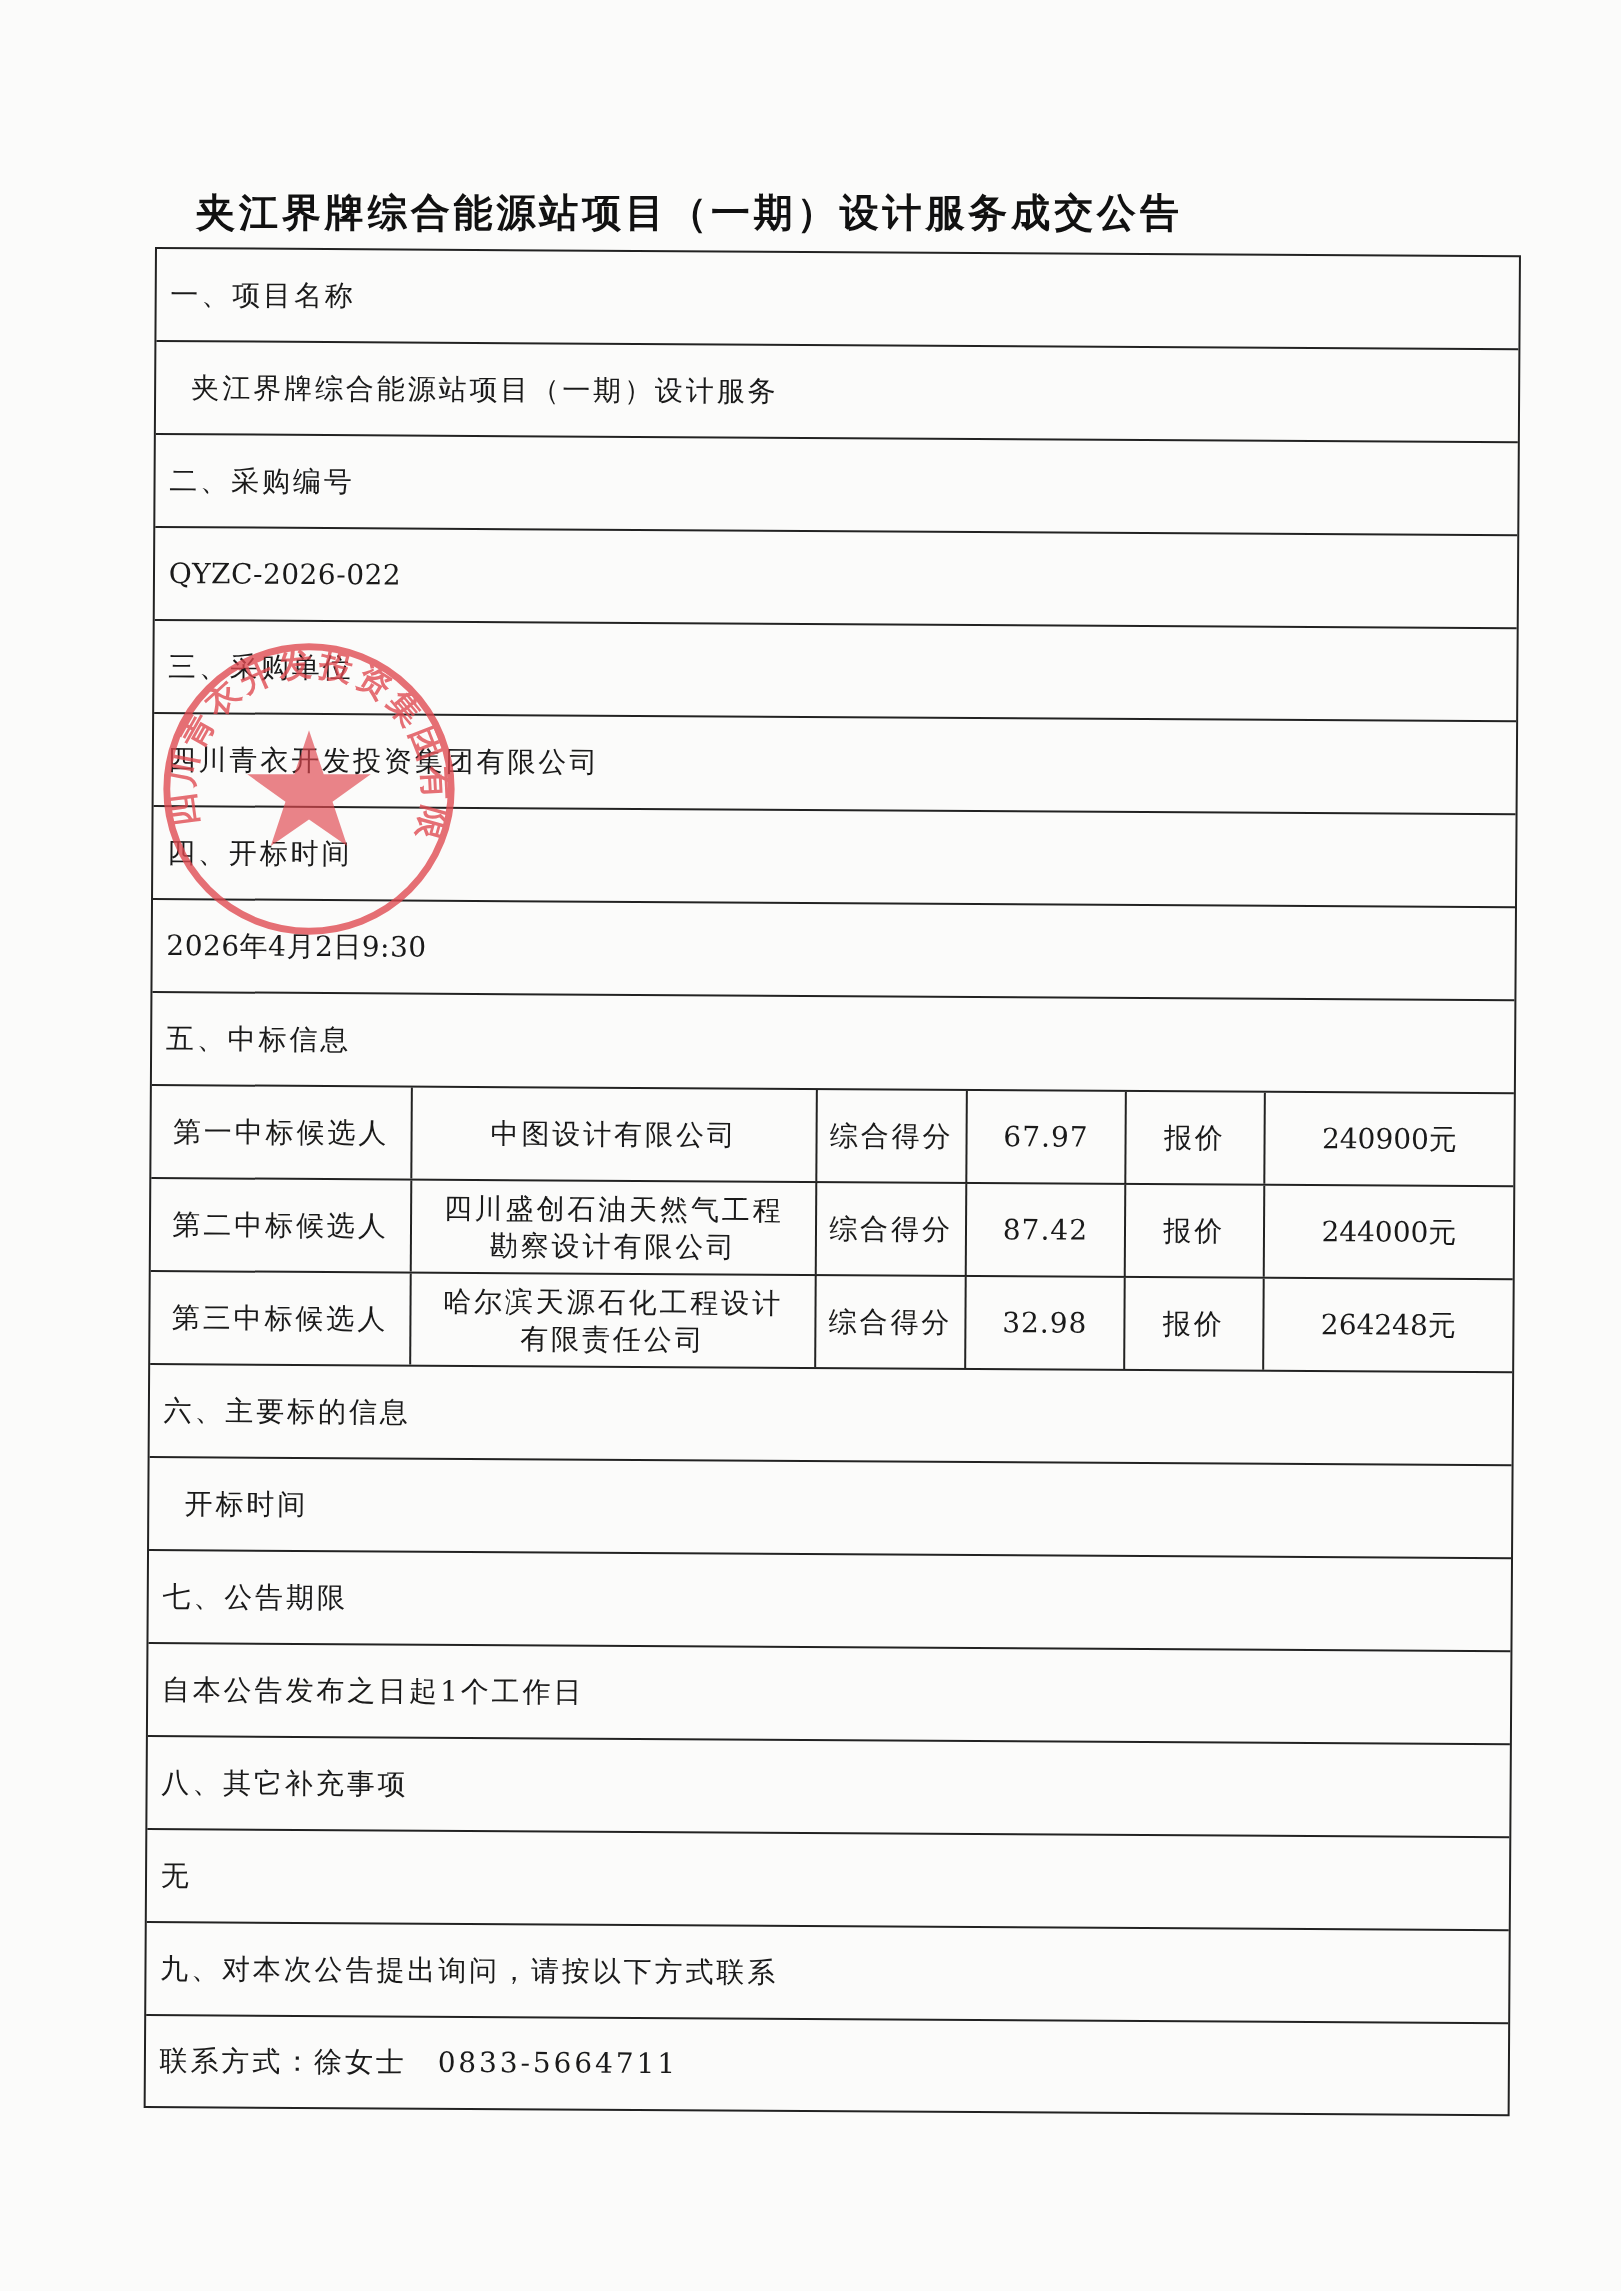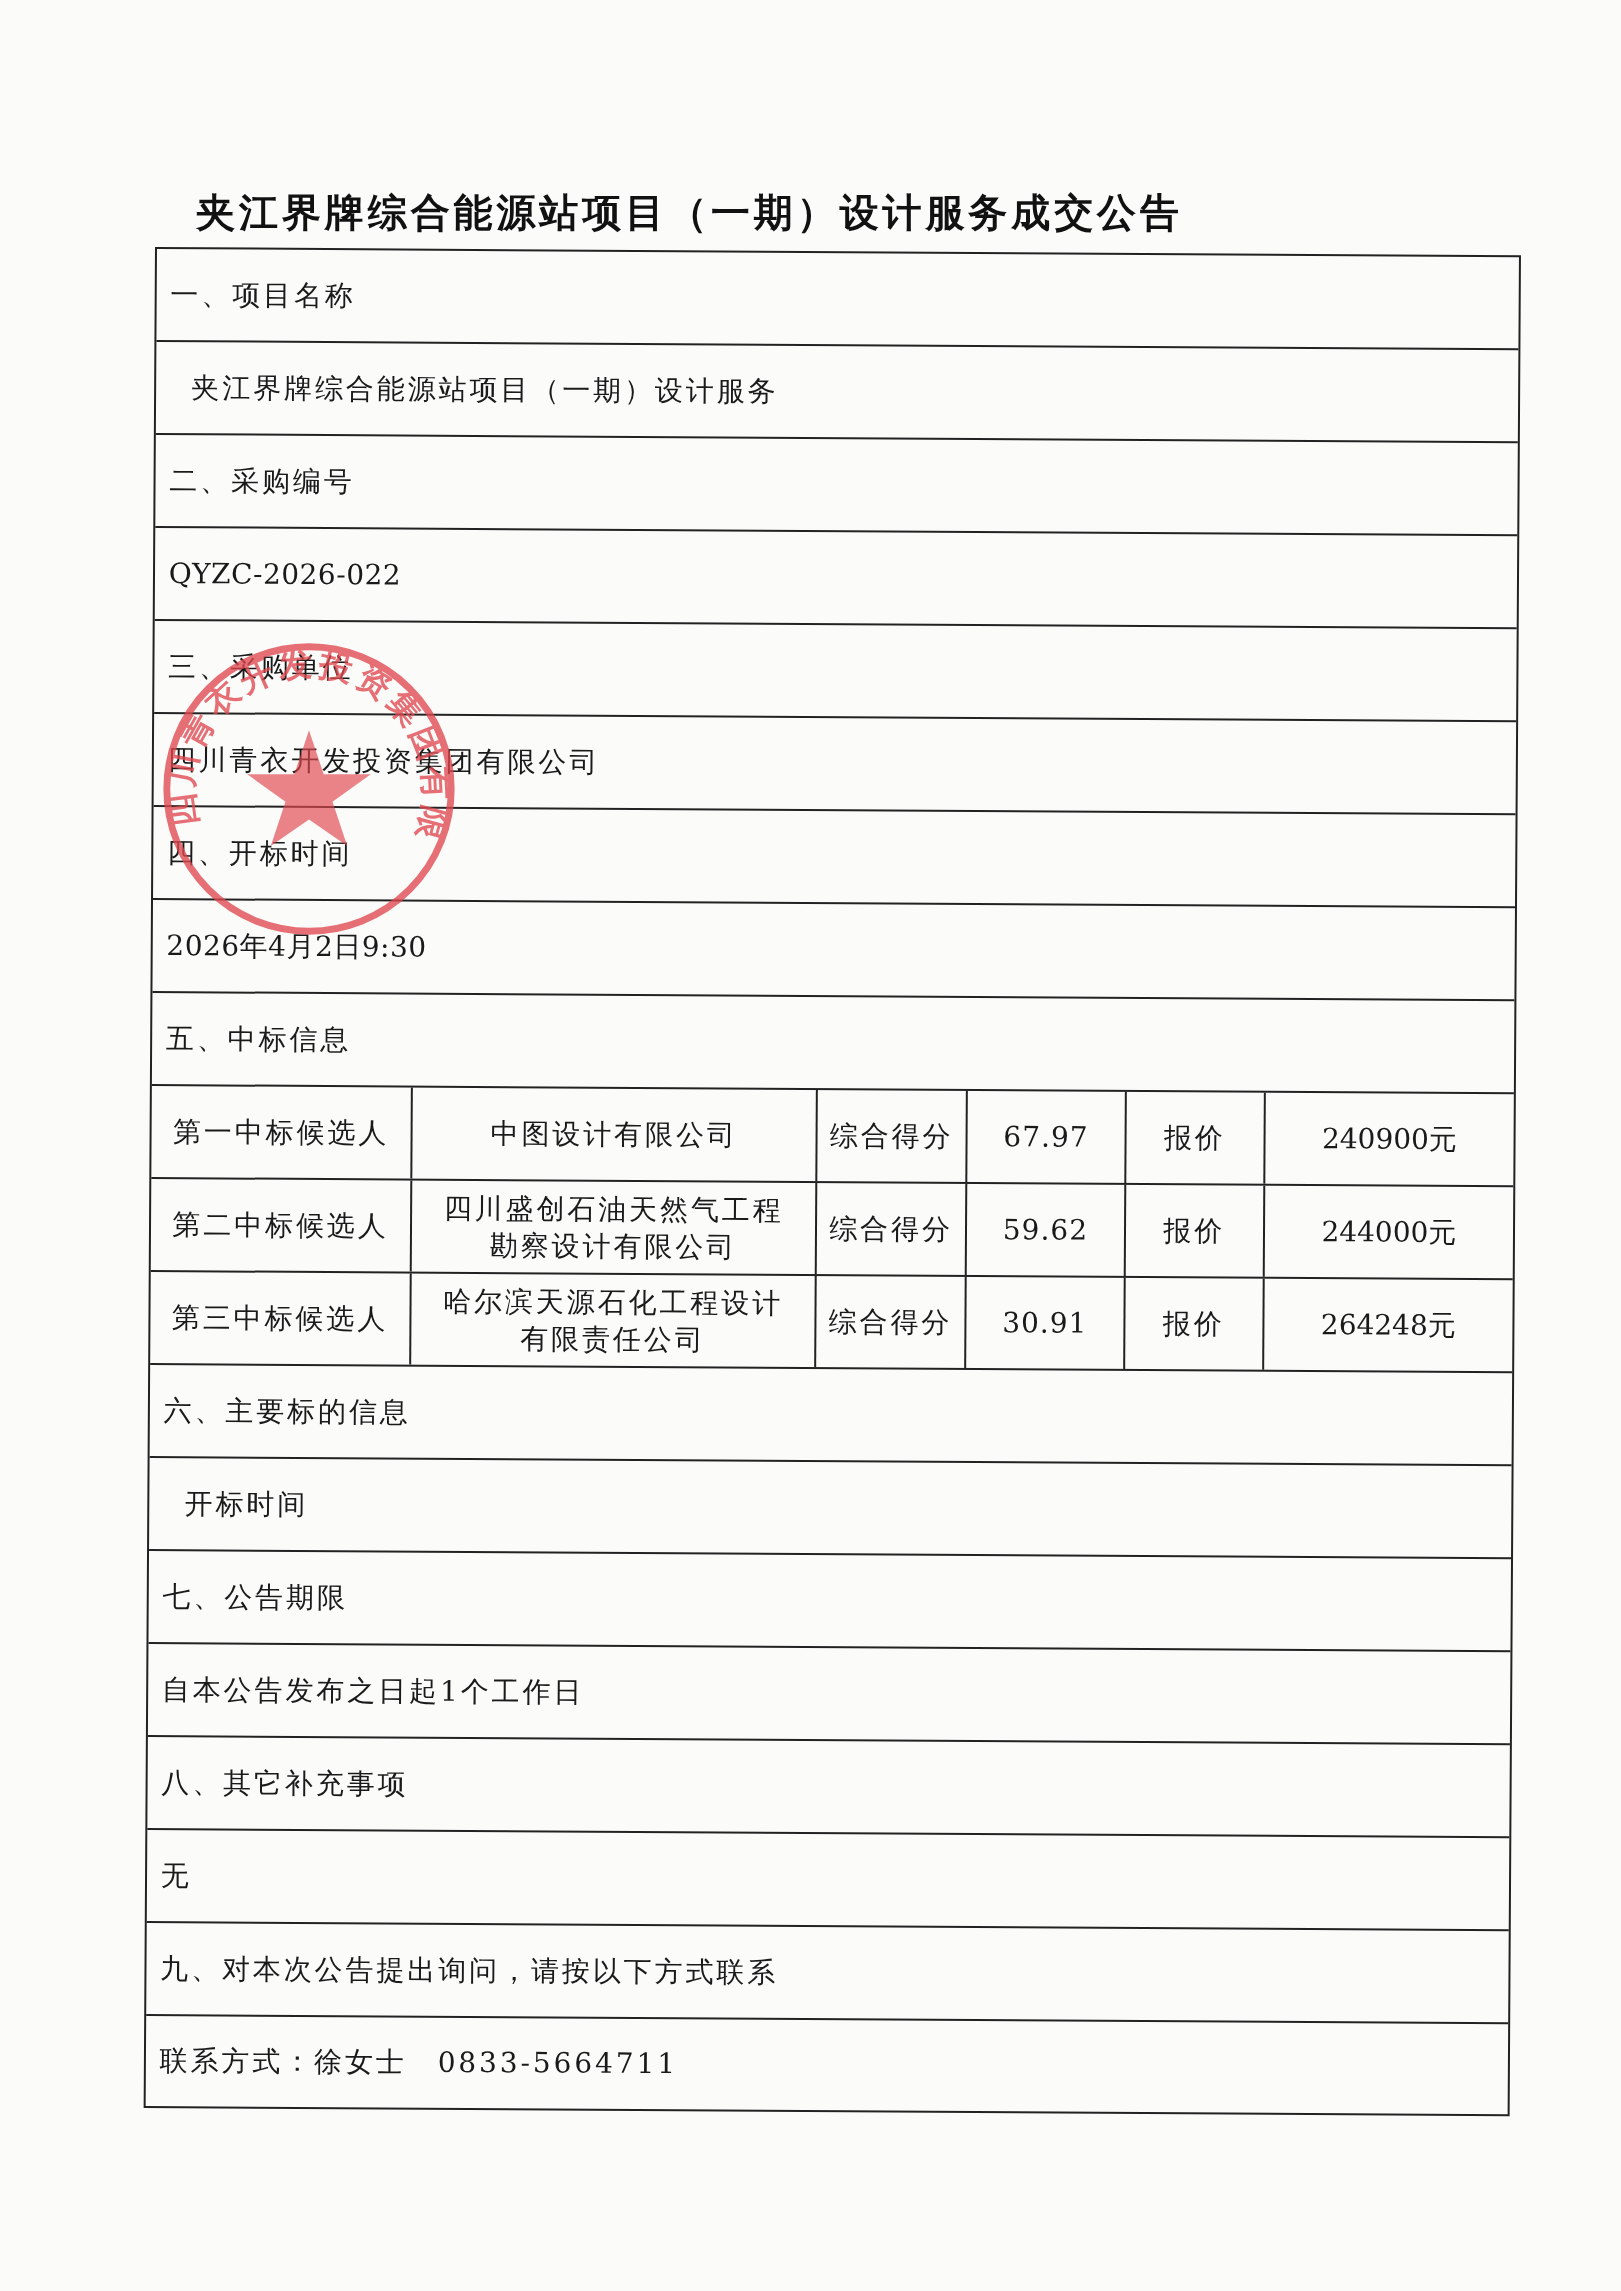--- a/index.html
+++ b/index.html
@@ -111,34 +111,34 @@
   </div>
   <div class="grid-row">
     <div class="cell c1">第二中标候选人</div>
     <div class="cell c2">
         <div>
           <div>四川盛创石油天然气工程</div>
           <div>勘察设计有限公司</div>
         </div>
       </div>
     <div class="cell c3">综合得分</div>
-    <div class="cell c4">59.62</div>
+    <div class="cell c4">87.42</div>
     <div class="cell c5">报价</div>
     <div class="cell c6">244000元</div>
   </div>
   <div class="grid-row">
     <div class="cell c1">第三中标候选人</div>
     <div class="cell c2">
         <div>
           <div>哈尔滨天源石化工程设计</div>
           <div>有限责任公司</div>
         </div>
       </div>
     <div class="cell c3">综合得分</div>
-    <div class="cell c4">30.91</div>
+    <div class="cell c4">32.98</div>
     <div class="cell c5">报价</div>
     <div class="cell c6">264248元</div>
   </div>
 
   <div class="row">
       <span>六、主要标的信息</span>
     </div>
   <div class="row">
       <span class="indent">开标时间</span>
     </div>

